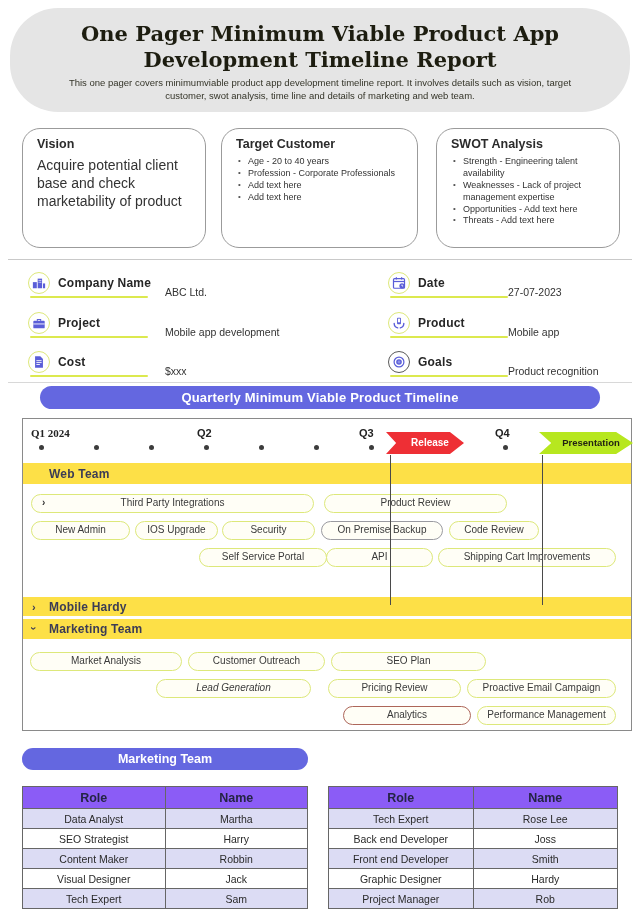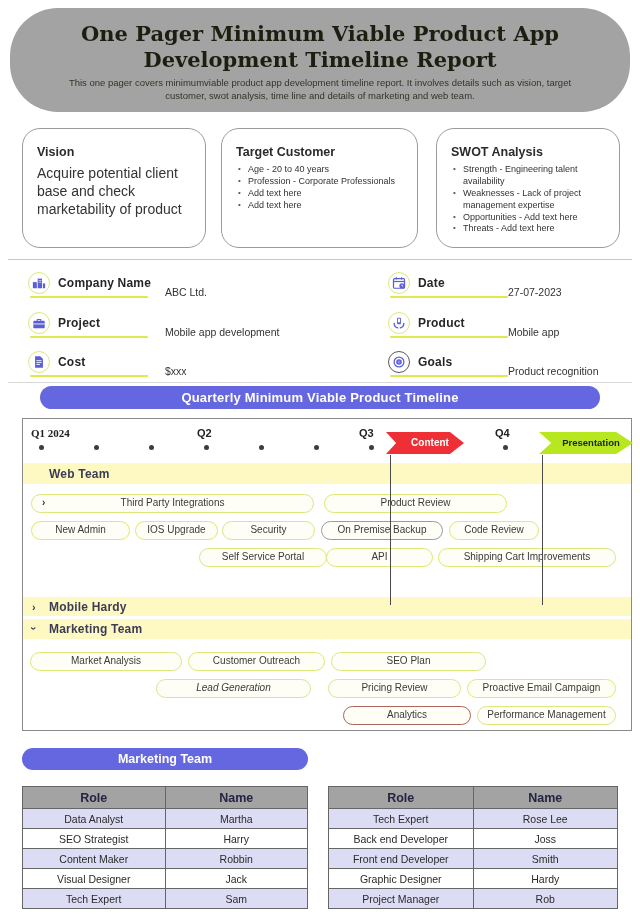--- a/index.html
+++ b/index.html
@@ -1,26 +1,26 @@
 <!DOCTYPE html>
 <html><head>
 <meta charset="utf-8">
 <style>
   * { margin:0; padding:0; box-sizing:border-box; }
   body { background:#e8e8e8; font-family:"Liberation Sans", sans-serif; }
   .canvas { position:relative; width:640px; height:924px; background:#ffffff; margin:0 auto; overflow:hidden; }
 
   
-  .header { position:absolute; left:10px; top:8px; width:620px; height:104px; background:#a3a3a3; border-radius:48px; text-align:center; }
+  .header { position:absolute; left:10px; top:8px; width:620px; height:104px; background:#e5e5e5; border-radius:48px; text-align:center; }
   .header .title { font-family:"DejaVu Serif","Liberation Serif",serif; font-weight:bold; font-size:21px; line-height:1.22; color:#1d1d10; width:500px; margin:13px auto 0; }
   .header .subtitle { font-size:9.5px; line-height:1.3; color:#343428; width:540px; margin:5px auto 0; }
 
   
   .ibox { position:absolute; top:128px; height:120px; background:#fff; border:1px solid #9b9b9b; border-radius:18px; }
-  .ibox .btitle { font-weight:bold; font-size:12.5px; color:#2b2b2b; margin:16px 14px 5px; }
+  .ibox .btitle { font-weight:bold; font-size:12.5px; color:#2b2b2b; margin:8px 14px 5px; }
   .ibox .bbody { font-size:14px; color:#333; line-height:1.3; margin:0 12px 0 14px; }
   .ibox ul { list-style:none; margin:0 8px 0 16px; }
   .ibox ul li { font-size:9px; color:#333; line-height:1.32; padding-left:10px; position:relative; }
   .ibox ul li::before { content:"•"; position:absolute; left:0; top:0; font-size:8px; color:#555; }
 
   .hr { position:absolute; left:8px; width:624px; height:1px; background:#c9c9c9; }
 
   
   .detail { position:absolute; height:28px; width:300px; }
   .dicon { position:absolute; left:0; top:0; width:22px; height:22px; border:1px solid #dde87a; border-radius:50%; display:flex; align-items:center; justify-content:center; background:#fff; }
@@ -40,34 +40,34 @@
   .tbox { position:absolute; left:22px; top:418px; width:610px; height:313px; border:1px solid #8a8a8a; background:#fff; }
   .qlabel { position:absolute; top:8px; font-weight:bold; font-size:11px; color:#222; }
   .dot { position:absolute; top:26px; width:5px; height:5px; border-radius:50%; background:#3c3c3c; }
   .milestone { position:absolute; top:13px; height:22px; font-weight:bold; text-align:center;
                clip-path:polygon(0 0, 82% 0, 100% 50%, 82% 100%, 0 100%, 13% 50%); }
   .milestone span { display:block; line-height:22px; padding-left:10px; }
   .ms-release { left:363px; width:78px; background:#ee2f35; color:#fff; font-size:10px; }
   .ms-presentation { left:516px; width:94px; background:#b7e71f; color:#232313; font-size:9.5px; }
   .vline { position:absolute; width:1px; background:#4a4a4a; top:36px; height:150px; z-index:6; }
 
-  .band { position:absolute; left:0; width:608px; background:#fef9c3; }
+  .band { position:absolute; left:0; width:608px; background:#fde047; }
   .band .bandtitle { position:absolute; left:26px; top:50%; transform:translateY(-50%); font-weight:bold; font-size:12px; color:#3c3c55; letter-spacing:.2px; }
   .band .chev { position:absolute; left:9px; top:50%; transform:translateY(-50%); font-weight:bold; font-size:11px; color:#3c3c55; }
   .band .chev.down { transform:translateY(-55%) rotate(90deg); }
 
   .pill { position:absolute; height:19px; background:#fffef6; border:1.5px solid #dde87a; border-radius:10px;
           font-size:10px; color:#3a3a3a; text-align:center; line-height:16px; z-index:2; }
   .pill.gray { border-color:#9a9aa0; }
   .pill.red  { border-color:#ad665a; }
   .pill .pchev { position:absolute; left:10px; top:0; font-weight:bold; color:#333; }
 
   
   .ttable { position:absolute; top:786px; border-collapse:collapse; table-layout:fixed; border:1.5px solid #444; }
-  .ttable th { background:#a3a3a3; font-size:12.5px; font-weight:bold; color:#242444; height:22px; border:1px solid #666; }
+  .ttable th { background:#8b5cf6; font-size:12.5px; font-weight:bold; color:#242444; height:22px; border:1px solid #666; }
   .ttable td { font-size:10.5px; color:#2a2a2a; text-align:center; height:20px; border:1px solid #666; background:#fff; }
   .ttable tr:nth-child(even) td { background:#dcdcf4; }
 
   .icon-svg { width:14px; height:14px; display:block; }
 </style>
 </head>
 <body>
 
 <div class="canvas">
 
@@ -214,21 +214,21 @@
     <div class="dot" style="left:16px;"></div>
     <div class="dot" style="left:71px;"></div>
     <div class="dot" style="left:126px;"></div>
     <div class="dot" style="left:181px;"></div>
     <div class="dot" style="left:236px;"></div>
     <div class="dot" style="left:291px;"></div>
     <div class="dot" style="left:346px;"></div>
     <div class="dot" style="left:480px;"></div>
 
     <div class="milestone ms-release">
-      <span>Content</span>
+      <span>Release</span>
     </div>
     <div class="milestone ms-presentation">
       <span>Presentation</span>
     </div>
 
     <div class="vline" style="left:367px;"></div>
     <div class="vline" style="left:519px;"></div>
 
     <div class="band" style="top:44px; height:21px;">
       <span class="bandtitle">Web Team</span>

